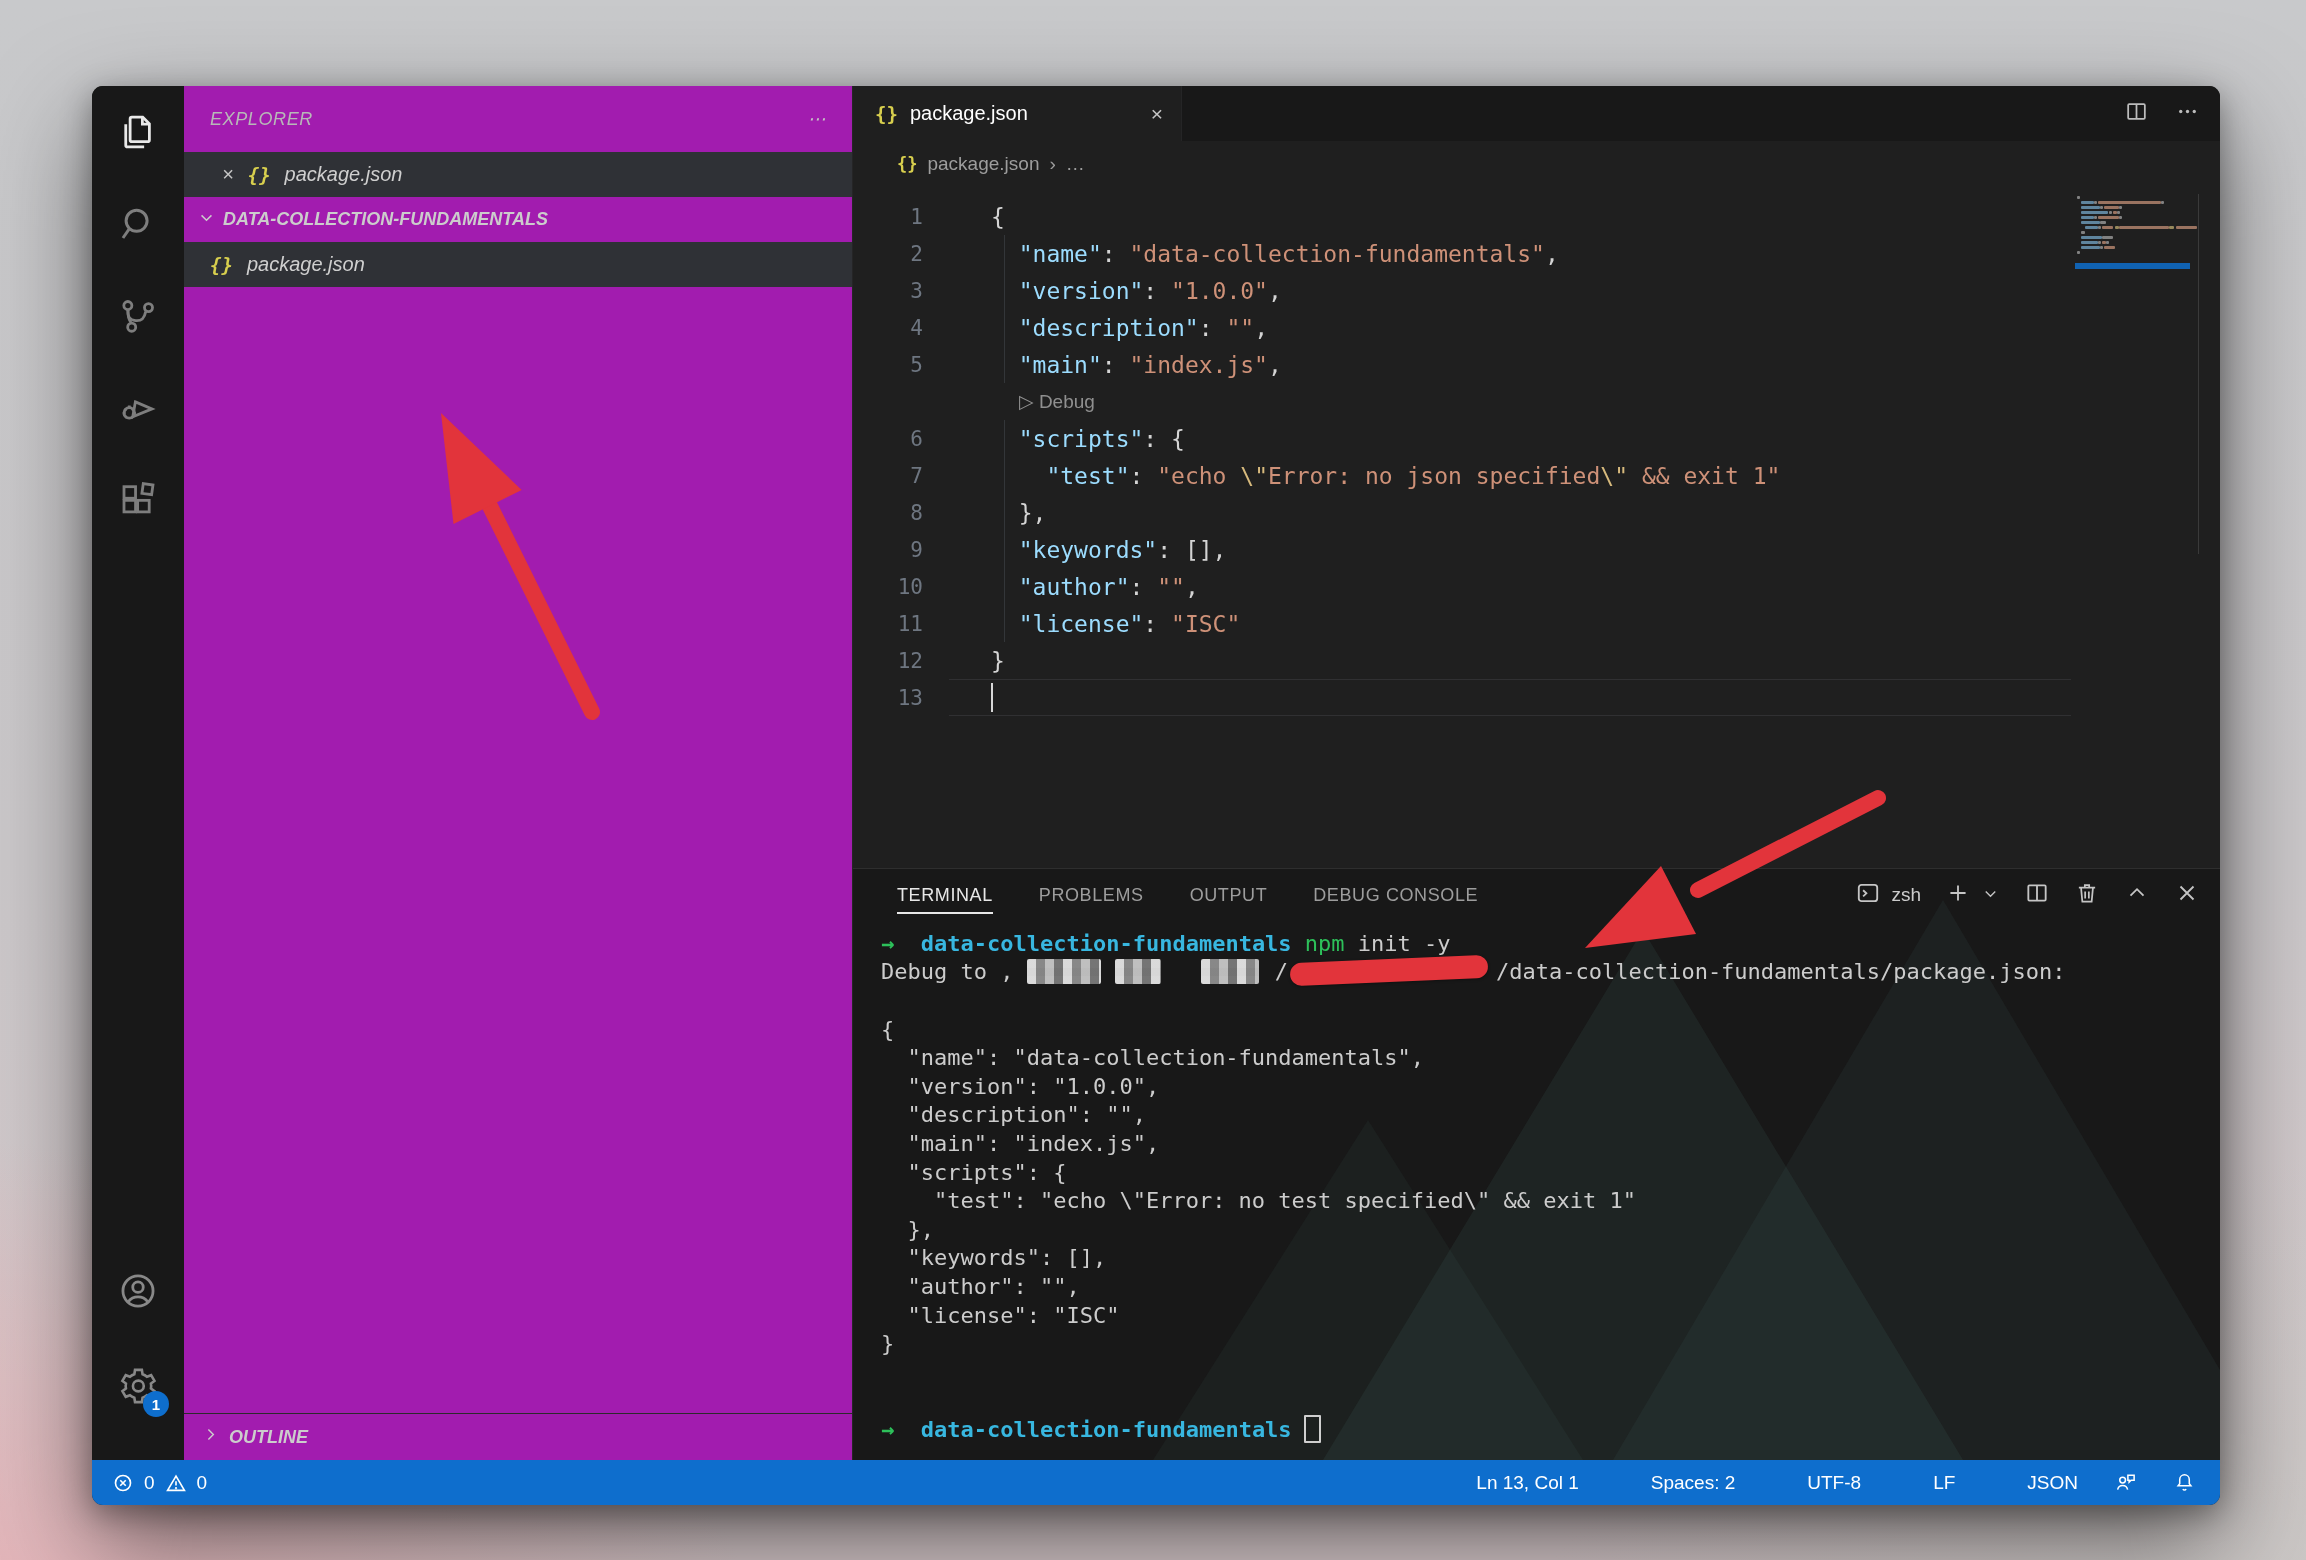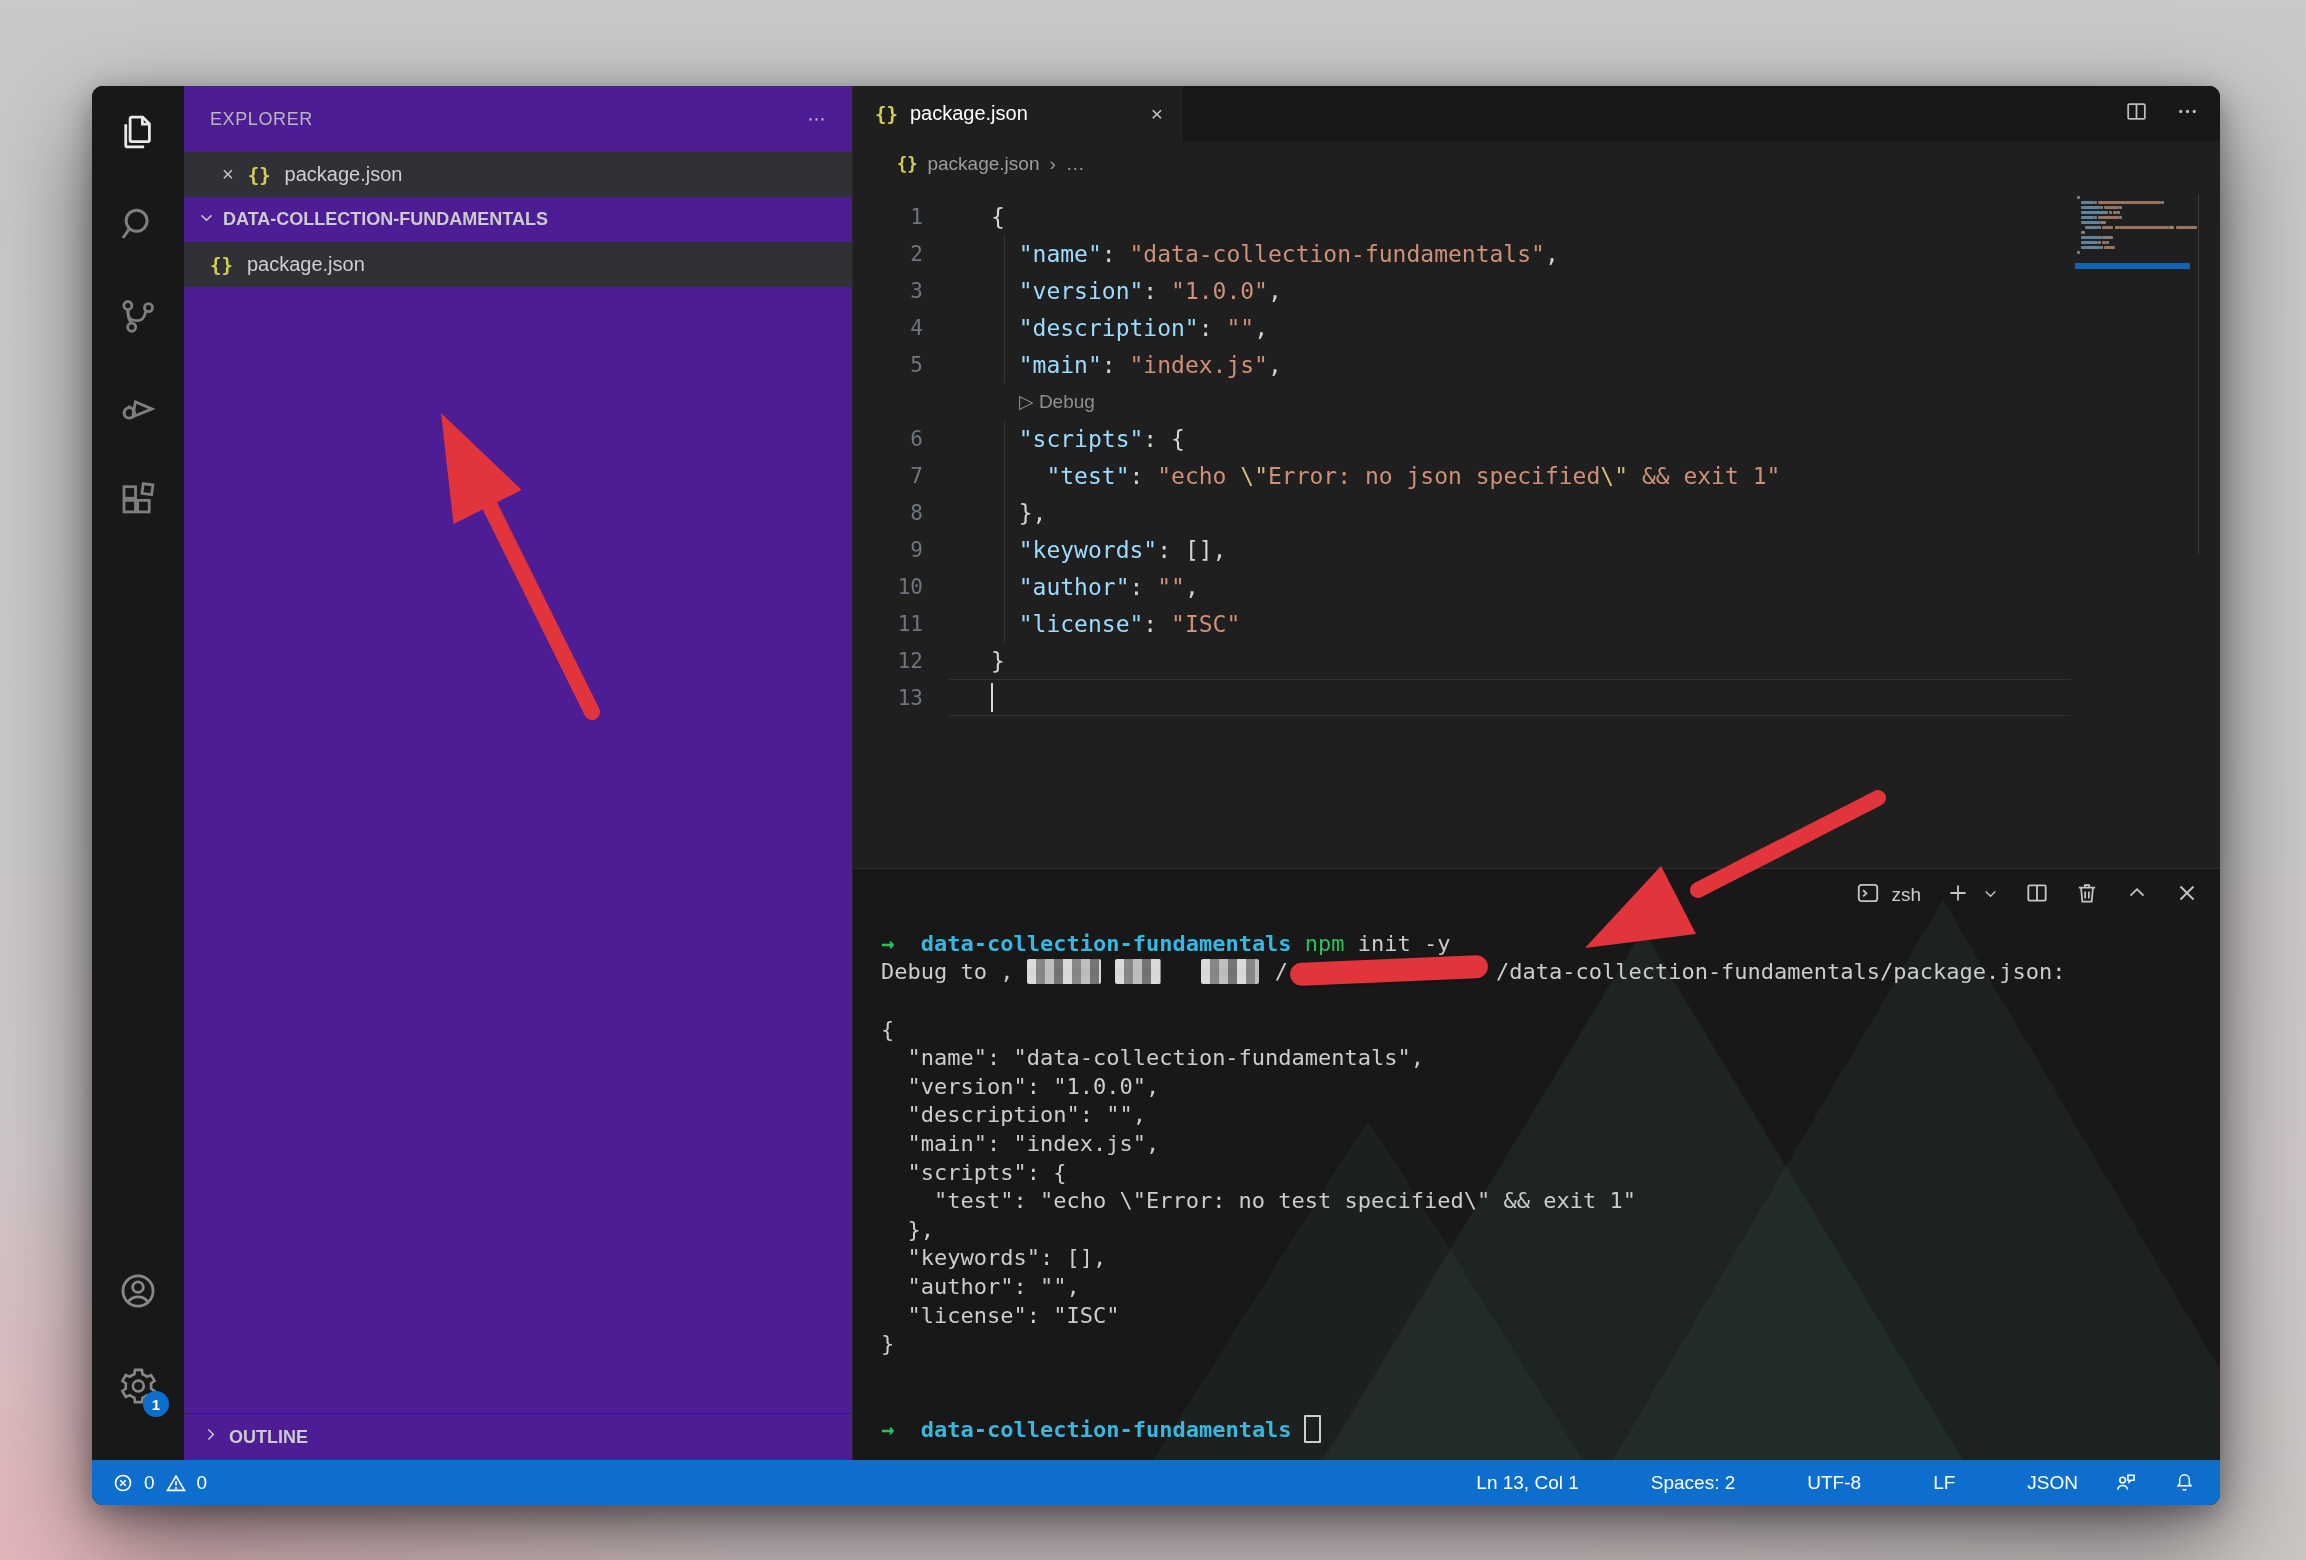--- a/index.html
+++ b/index.html
@@ -30,21 +30,21 @@
   .act-top{display:flex;flex-direction:column;gap:12px;padding-top:6px;}
   .act-item{width:80px;height:80px;display:flex;align-items:center;justify-content:center;color:#7e7e7e;cursor:pointer;}
   .act-item.active{color:#e9e9e9;}
   .act-item svg{width:42px;height:42px;}
   .act-bottom{margin-top:auto;display:flex;flex-direction:column;gap:51px;padding-bottom:50px;}
   .act-bitem{width:44px;height:44px;position:relative;color:#888;display:flex;align-items:center;justify-content:center;}
   .act-bitem svg{width:42px;height:42px;}
   .badge{position:absolute;right:-9px;bottom:-7px;min-width:26px;height:26px;border-radius:13px;background:var(--accent);
     color:#fff;font-size:15px;font-weight:bold;display:flex;align-items:center;justify-content:center;}
   
-  .sidebar{width:668px;background:#4c1d95;border-right:1px solid #252526;display:flex;flex-direction:column;flex:0 0 auto;}
+  .sidebar{width:668px;background:#a21caf;border-right:1px solid #252526;display:flex;flex-direction:column;flex:0 0 auto;font-style:italic;}
   .sb-header{height:66px;display:flex;align-items:center;padding:0 26px;color:#b8b8b8;font-size:18px;letter-spacing:.6px;flex:0 0 auto;}
   .sb-header .more{margin-left:auto;color:#c5c5c5;}
   .sb-section{height:45px;display:flex;align-items:center;padding-left:14px;color:#cccccc;font-weight:bold;font-size:18px;cursor:pointer;}
   .sb-section .chev{margin-right:8px;color:#cccccc;}
   .sb-row{height:45px;display:flex;align-items:center;color:#cfcfcf;font-size:20px;cursor:pointer;}
   .sb-row.sel{background:#2f3136;}
   .json-glyph{font-family:"DejaVu Sans Mono",monospace;font-weight:bold;color:var(--json);font-size:19px;}
   .sb-close{color:#c5c5c5;font-size:20px;}
   .sb-outline{margin-top:auto;border-top:1px solid #2b2b2b;height:46px;display:flex;align-items:center;padding-left:18px;color:#cccccc;font-weight:bold;font-size:18px;}
   .chev svg{width:17px;height:17px;}
@@ -384,20 +384,26 @@
         <div class="scroll-line"></div>
       </div>
 
       <div class="panel">
         <div class="wm">
             <i class="w3"></i>
             <i class="w1"></i>
             <i class="w2"></i>
           </div>
         <div class="panel-head">
+          <div class="ptabs" id="panel-tabs">
+              <div class="ptab active">TERMINAL</div>
+              <div class="ptab">PROBLEMS</div>
+              <div class="ptab">OUTPUT</div>
+              <div class="ptab">DEBUG CONSOLE</div>
+            </div>
           <div class="pactions">
             <span><svg viewBox="0 0 24 24" fill="none" stroke="currentColor" stroke-width="1.7">
                   <rect x="3.5" y="4.5" width="17" height="15" rx="2.5"></rect>
                   <path d="M7.5 9.5l3 2.8-3 2.8"></path>
                 </svg></span>
             <span class="shell-label">zsh</span>
             <span><svg viewBox="0 0 24 24" fill="none" stroke="currentColor" stroke-width="1.7">
                   <path d="M12 5v14M5 12h14"></path>
                 </svg></span>
             <span style="margin-left:-14px;"><svg viewBox="0 0 24 24" fill="none" stroke="currentColor" stroke-width="1.7" width="18" height="18" style="width:19px;height:19px;">

